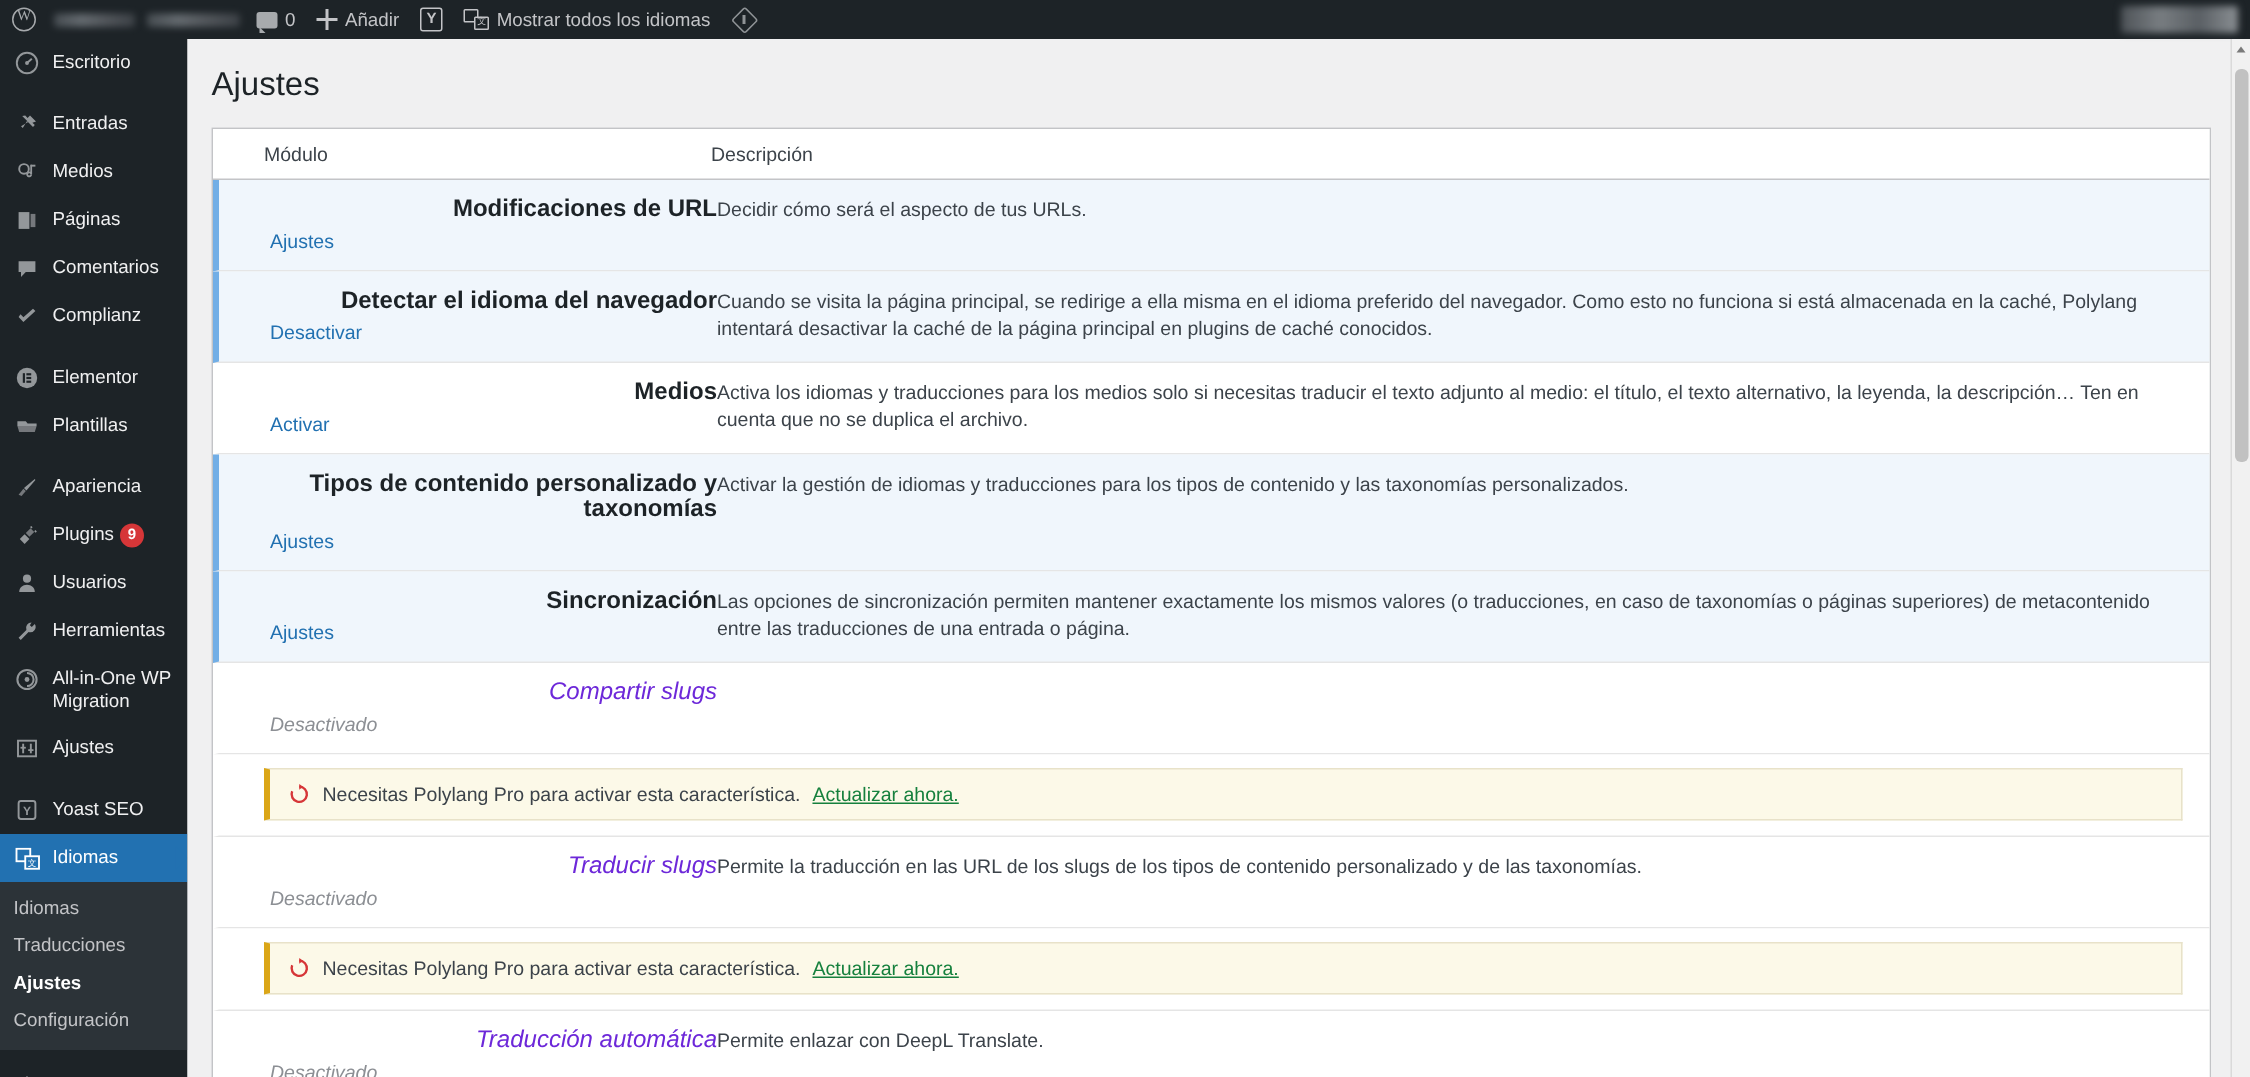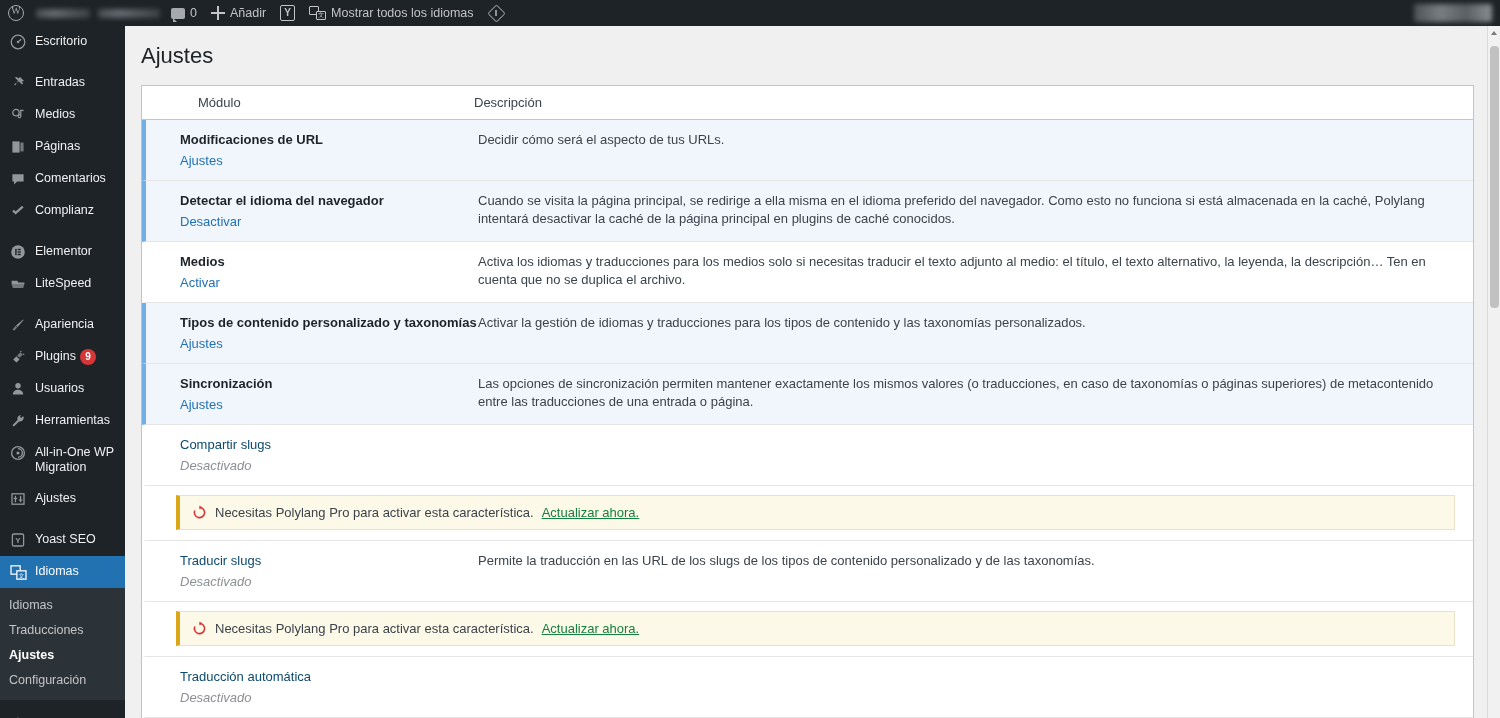--- a/index.html
+++ b/index.html
@@ -162,21 +162,21 @@
     background: #fff;
     border: 1px solid #c3c4c7;
     border-radius: 0;
     box-shadow: 0 1px 1px rgba(0,0,0,.04);
   }
   .tbl-head {
     display: flex; align-items: center;
     height: 34px; border-bottom: 1px solid #c3c4c7;
     background: #fff;
   }
-  .col-mod { width: 332px; min-width: 332px; padding-left: 56px; }
+  .col-mod { width: 332px; min-width: 332px; padding-left: 34px; }
   .col-desc { flex: 1; padding-right: 6px; }
   .tbl-head .col-mod, .tbl-foot .col-mod,
   .tbl-head .col-desc, .tbl-foot .col-desc {
     font-size: 13px; color: #3c434a;
   }
 
   .row {
     display: flex; align-items: flex-start;
     border-bottom: 1px solid #e5e5e5;
     border-left: 4px solid transparent;
@@ -187,25 +187,25 @@
   }
   .row:last-child { border-bottom: none; }
   .row.on {
     background: #f0f6fc;
     border-left-color: #72aee6;
   }
   .row.notice-row { padding: 0; border-bottom: 1px solid #e5e5e5; text-align: right; }
   .row .col-mod { padding-left: 34px; }
   .row .col-desc { padding-right: 14px; }
   .mod-title {
-    font-size: 13px; color: #1d2327; line-height: 17px; margin-bottom: 4px;
+    font-size: 16px; color: #1d2327; line-height: 17px; margin-bottom: 4px; text-align: right;
   }
   .row.on .mod-title { font-weight: bold; }
   .row.off .mod-title { font-weight: bold; }
-  .row.dis .mod-title { font-weight: normal; color: #0c4a6e; }
+  .row.dis .mod-title { font-weight: normal; color: #6d28d9; font-style: italic; }
   .mod-action { font-size: 13px; line-height: 17px; }
   .mod-action a { color: #2271b1; text-decoration: none; }
   .mod-action.muted { color: #8c8f94; font-style: italic; }
   .desc-text { font-size: 13px; color: #3c434a; line-height: 18px; }
 
   .notice-bar {
     margin: 9px 18px 10px 30px;
     background: #fcf9e8;
     border: 1px solid #e8e2c9;
     border-left: 4px solid #dba617;
@@ -351,21 +351,21 @@
     <span class="mi-label">Elementor</span>
   </div>
 
   <div class="menu-item">
     <span class="mi-icon">
       <svg width="16" height="16" viewBox="0 0 20 20">
           <path d="M2 6h7l1.5 2H18v2H2z" fill="#b5b8bb"></path>
           <path d="M2 10h16l-1.5 5H3.5z" fill="#8e9194"></path>
         </svg>
     </span>
-    <span class="mi-label">LiteSpeed</span>
+    <span class="mi-label">Plantillas</span>
   </div>
 
   <div class="menu-item sep">
     <span class="mi-icon">
       <svg width="16" height="16" viewBox="0 0 20 20">
           <path d="M16.5 3l-9 7.5 2 2L17 3.7z" fill="#b5b8bb"></path>
           <path d="M7 11l2 2-3.5 4-2.5-1z" fill="#8e9194"></path>
         </svg>
     </span>
     <span class="mi-label">Apariencia</span>
@@ -564,20 +564,23 @@
         <span>Necesitas Polylang Pro para activar esta característica.</span>
         <a href="#">Actualizar ahora.</a>
       </div>
     </div>
 
     <div class="row dis">
       <div class="col-mod">
         <div class="mod-title">Traducción automática</div>
         <div class="mod-action muted">Desactivado</div>
       </div>
+      <div class="col-desc">
+          <div class="desc-text">Permite enlazar con DeepL Translate.</div>
+        </div>
     </div>
     <div class="row notice-row">
       
     </div>
 
   </div>
 </div>
 
 <div id="scrollbar">
   <div id="sb-up"></div>

